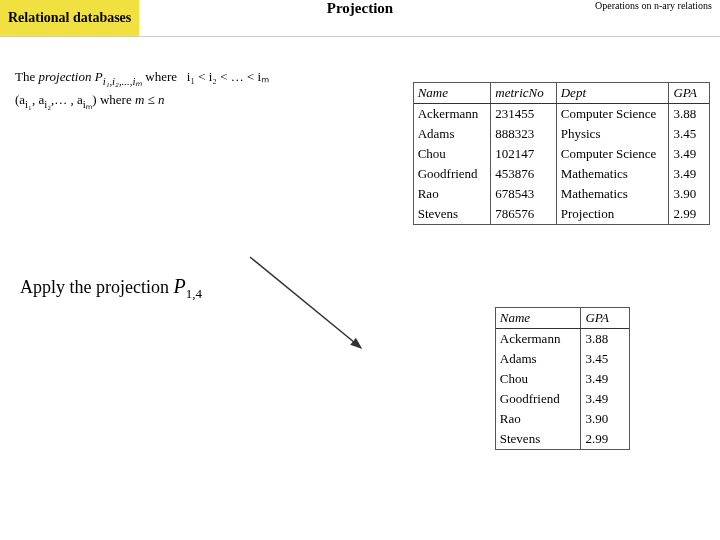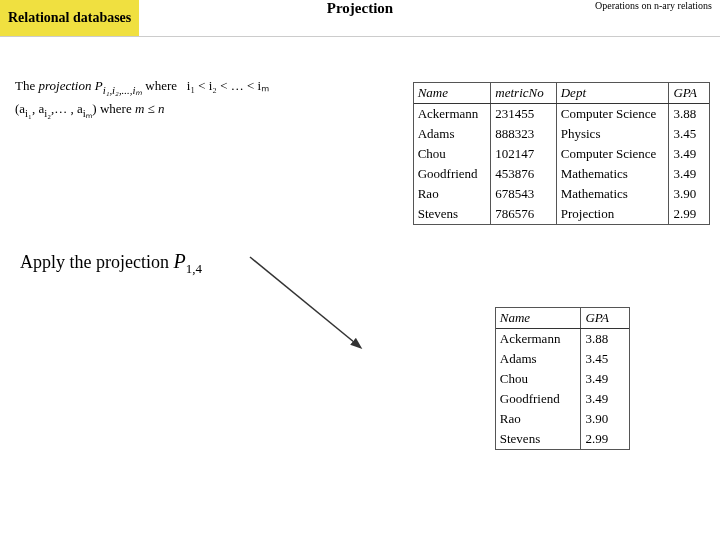--- a/index.html
+++ b/index.html
@@ -53,21 +53,21 @@
     
     #left-text {
       width: 340px;
       padding: 10px 5px;
       font-size: 13px;
       line-height: 1.6;
     }
     #apply-projection {
       position: absolute;
       left: 20px;
-      top: 213px;
+      top: 238px;
       font-size: 18px;
     }
 
     
     #upper-table-container {
       position: absolute;
       right: 10px;
       top: 45px;
     }
 
@@ -130,21 +130,21 @@
 
 <div id="header">
   <div id="header-relational">Relational databases</div>
   <div id="header-projection">Projection</div>
   <div id="header-operations">Operations on n-ary relations</div>
 </div>
 
 <div id="content">
 
   <div id="left-text">
-    <p style="margin-top:19px;">
+    <p style="margin-top:10px;">
       The <em>projection P<sub>i₁,i₂,...,iₘ</sub></em> where &nbsp; i₁ &lt; i₂ &lt; … &lt; iₘ
     </p>
     <p>(a<sub>i₁</sub>, a<sub>i₂</sub>,… , a<sub>iₘ</sub>) where <em>m</em> ≤ <em>n</em></p>
   </div>
 
   <div id="upper-table-container">
     <div class="table-outer-border">
       <table id="upper-table">
         <thead>
           <tr>

